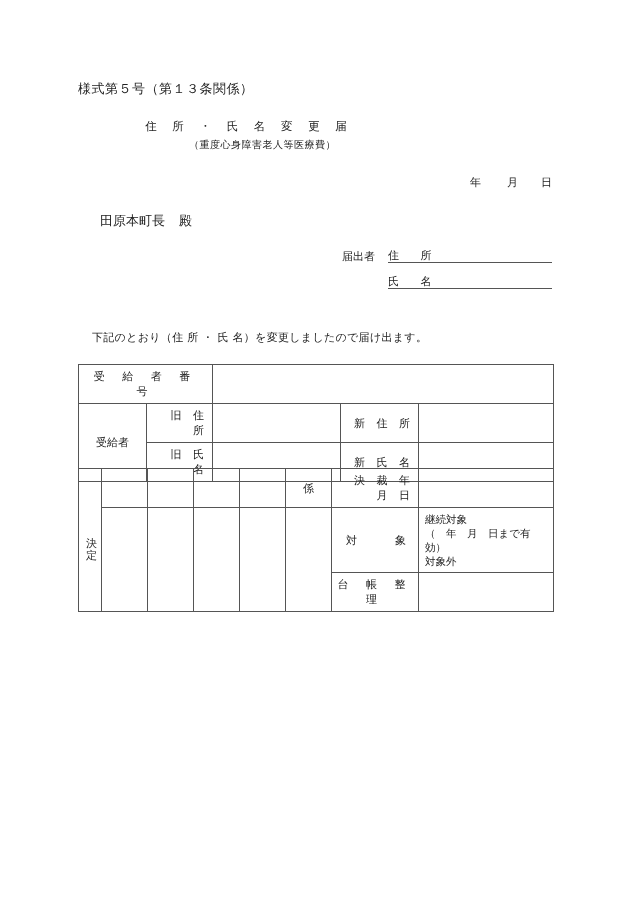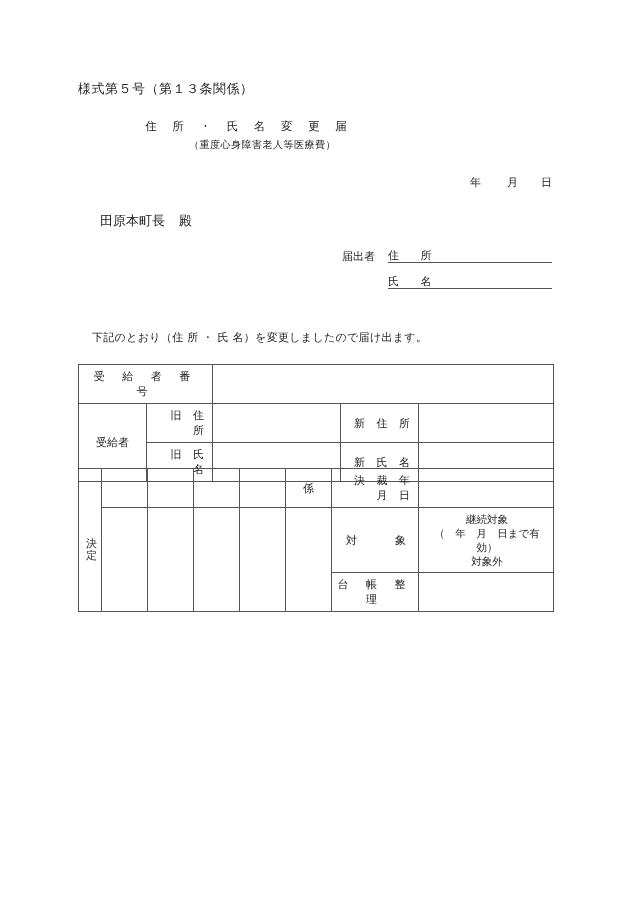--- a/index.html
+++ b/index.html
@@ -24,21 +24,21 @@
   table { border-collapse: collapse; position: absolute; table-layout: fixed; }
   td { border: 1px solid #555555; padding: 4px; font-size: 11px; text-align: center; vertical-align: middle; }
   .t1 { left: 78px; top: 364px; width: 475px; }
   .t1 td { height: 27px; }
   .spaced { letter-spacing: 7px; }
   .spaced2 { letter-spacing: 4px; text-align: right; }
   .t2 { left: 78px; top: 468px; width: 475px; }
   .t2 .hdr td { height: 19px; }
   .t2 .left-v { writing-mode: vertical-rl; text-orientation: upright; letter-spacing: 12px; }
   .taisho { display: flex; justify-content: space-between; padding: 0 8px 0 10px; }
-  .opts { text-align: center; padding-left: 6px; line-height: 14px; font-size: 10.5px; }
+  .opts { text-align: left; padding-left: 6px; line-height: 14px; font-size: 10.5px; }
 </style>
 </head>
 <body>
 
 <div class="abs form-no">様式第５号（第１３条関係）</div>
 <div class="abs title">住 所 ・ 氏 名 変 更 届</div>
 <div class="abs subtitle">（重度心身障害老人等医療費）</div>
 
 <div class="abs" style="left:470px; top:175px;">年</div>
 <div class="abs" style="left:507px; top:175px;">月</div>

